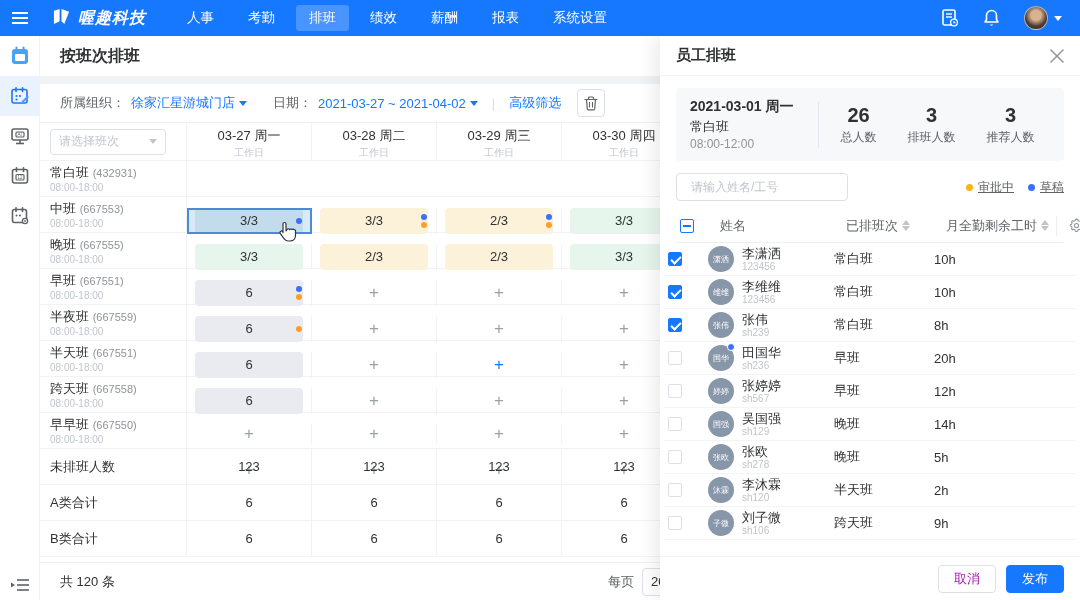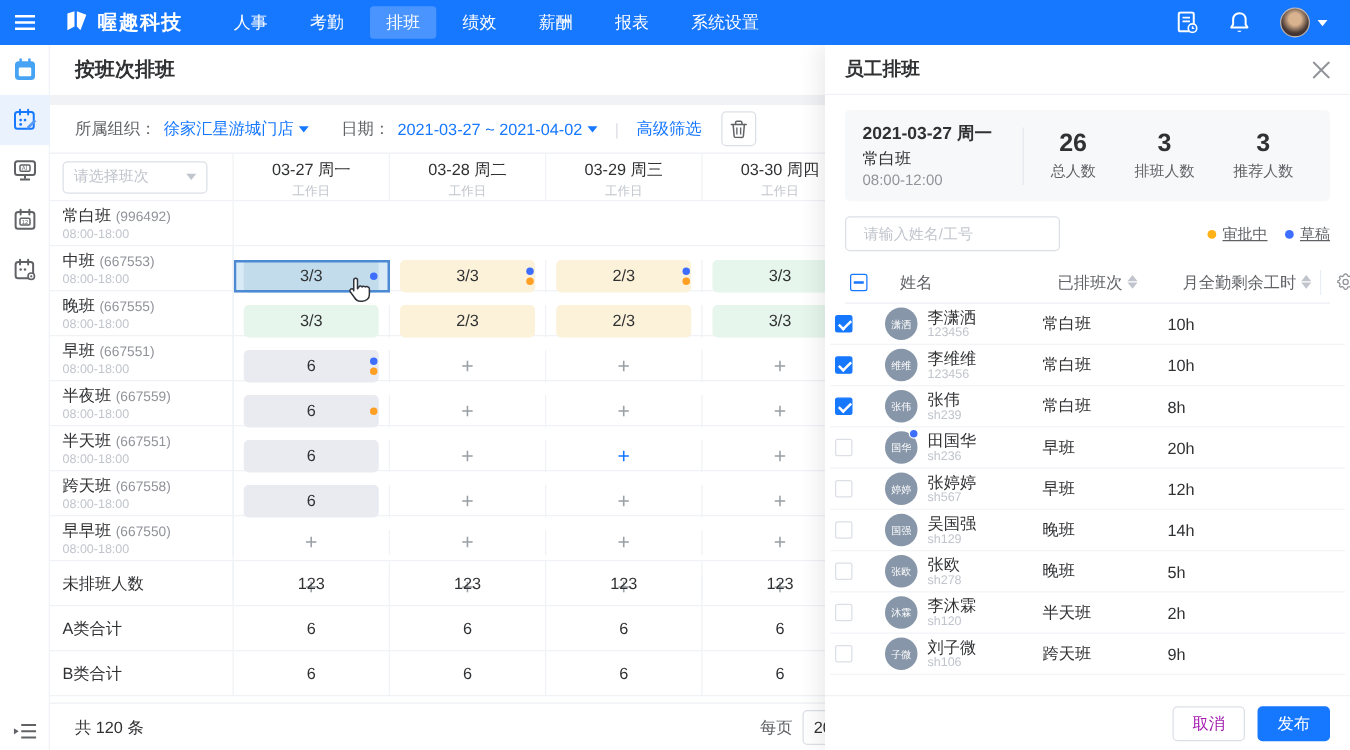--- a/index.html
+++ b/index.html
@@ -3,21 +3,21 @@
 <meta charset="utf-8">
 <style>
   * { margin:0; padding:0; box-sizing:border-box; }
   html,body { width:1080px; height:600px; overflow:hidden; }
   body { font-family:"Liberation Sans","DejaVu Sans",sans-serif; font-size:13px; color:#303133; background:#fff; position:relative; }
 
   
   .navbar { position:absolute; left:0; top:0; width:1080px; height:36px; background:#1677ff; display:flex; align-items:center; color:#fff; z-index:30; }
   .hamburger { width:40px; display:flex; justify-content:center; cursor:pointer; }
   .hamburger svg { display:block; }
-  .logo { display:flex; align-items:center; gap:7px; margin:0 28px 0 12px; }
+  .logo { display:flex; align-items:center; gap:7px; margin:0 28px 0 12px;font-style:italic; }
   .logo-text { font-size:16px; font-weight:bold; letter-spacing:1px; }
   .nav-items { display:flex; align-items:center; gap:8px; }
   .nav-item { padding:4px 13px; border-radius:3px; cursor:pointer; font-size:13.5px; }
   .nav-item.active { background:rgba(255,255,255,.22); }
   .nav-right { margin-left:auto; display:flex; align-items:center; gap:24px; padding-right:18px; }
   .nav-icon { cursor:pointer; display:flex; }
   .avatar-wrap { display:flex; align-items:center; gap:6px; cursor:pointer; }
   .avatar { width:24px; height:24px; border-radius:50%; background:radial-gradient(circle at 50% 38%, #d9b38f 28%, #4a3a35 62%, #2c2428 100%); border:1px solid rgba(255,255,255,.6); }
   .caret-down-white { width:0; height:0; border-left:4px solid transparent; border-right:4px solid transparent; border-top:5px solid #fff; }
 
@@ -290,21 +290,21 @@
           <div class="sub">工作日</div>
         </div>
       <div class="th-date">
           <div class="d">03-30 周四</div>
           <div class="sub">工作日</div>
         </div>
     </div>
 
     <div class="t-row tr-shift">
       <div class="row-head">
-        <span class="nm">常白班</span> <span class="cd">(996492)</span>
+        <span class="nm">常白班</span> <span class="cd">(432931)</span>
         <div class="tm">08:00-18:00</div>
       </div>
       <div class="cell selected">
         <div class="pill">3/3</div>
         <span class="dotcol">
             <span class="dot draft"></span>
           </span>
         <span class="cursor-hand">
           <svg width="19" height="22" viewBox="0 0 19 22">
               <path d="M6.5 1.5 c.9 0 1.5.6 1.5 1.5 v7 l1.2-1.6 c.5-.7 1.5-.8 2.1-.2 l.4.4 c.3-.5 1-.7 1.6-.5 l.9.4 c.3-.3.8-.4 1.3-.3 l1 .4 c.6.2 1 .8 1 1.4 v4.5 c0 3.2-2.3 5.5-5.6 5.5 h-1.6 c-2.2 0-3.6-1-4.9-3.2 L2.2 12.4 c-.5-.8-.2-1.8.6-2.2 .7-.4 1.5-.2 2 .4 L5 11.6 V3 c0-.9.6-1.5 1.5-1.5 Z" fill="#fff" stroke="#30343b" stroke-width="1.2" stroke-linejoin="round"></path>
@@ -513,21 +513,21 @@
           <g stroke="#909399" stroke-width="1.5" stroke-linecap="round">
             <line x1="1" y1="1" x2="13" y2="13"></line>
             <line x1="13" y1="1" x2="1" y2="13"></line>
           </g>
         </svg>
     </span>
   </div>
 
   <div class="info-card">
     <div class="info-left">
-      <div class="info-date">2021-03-27 周一</div>
+      <div class="info-date">2021-03-01 周一</div>
       <div class="info-shift">常白班</div>
       <div class="info-time">08:00-12:00</div>
     </div>
     <div class="info-divider"></div>
     <div class="stats">
       <div>
         <div class="stat-num">26</div>
         <div class="stat-label">总人数</div>
       </div>
       <div>

